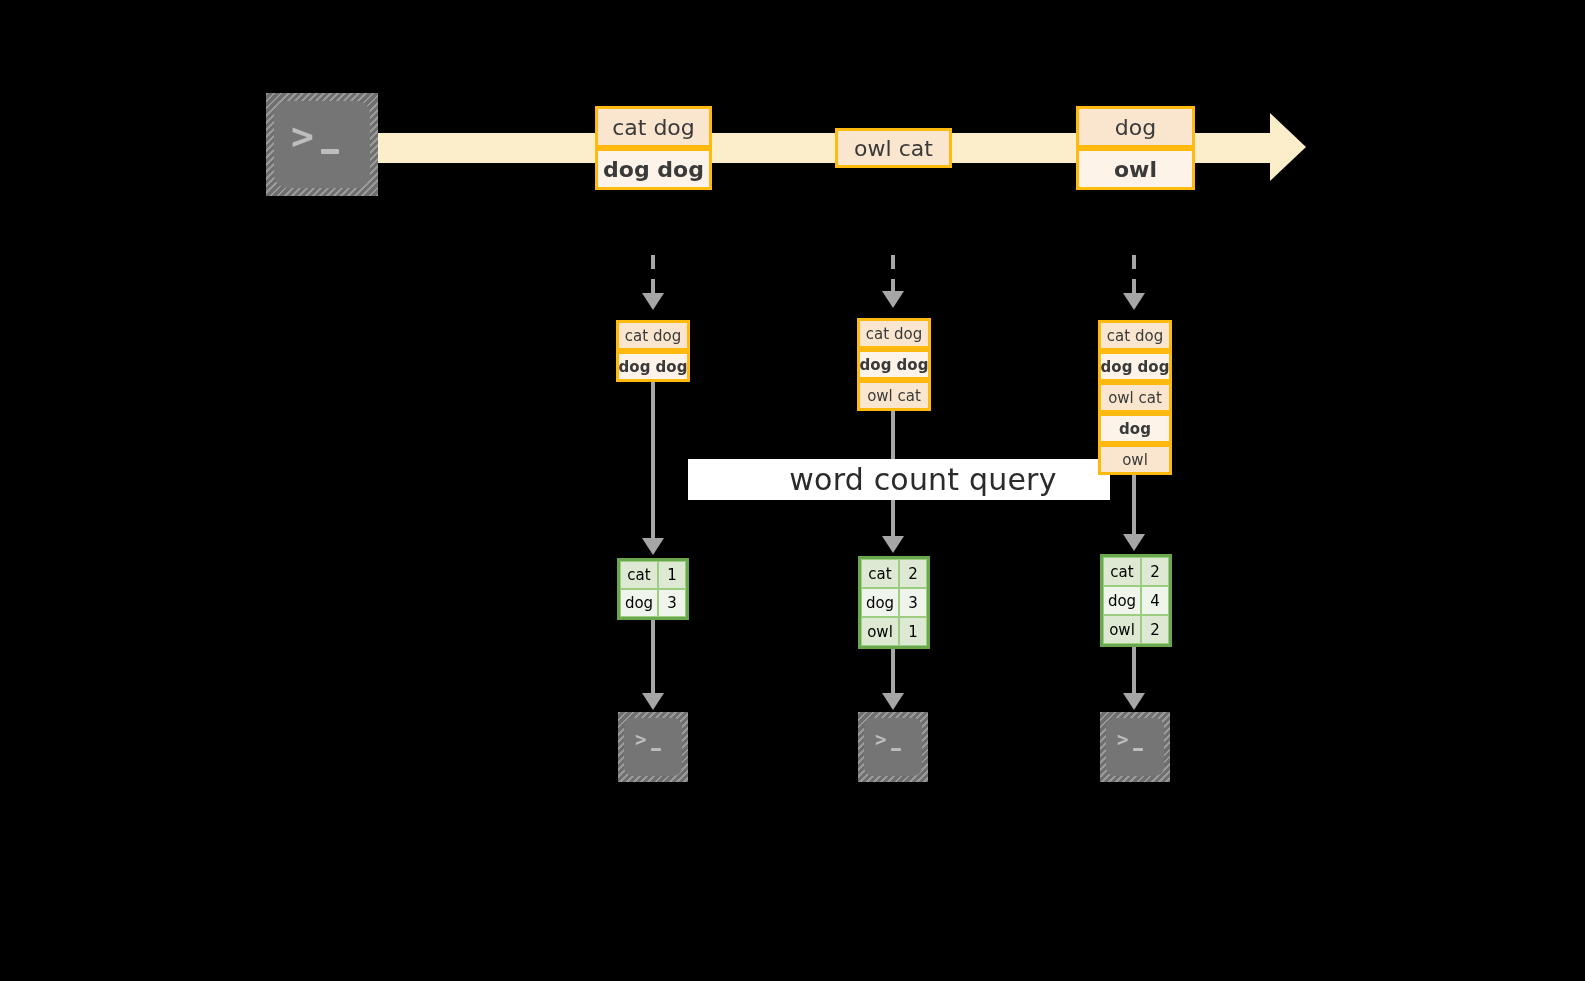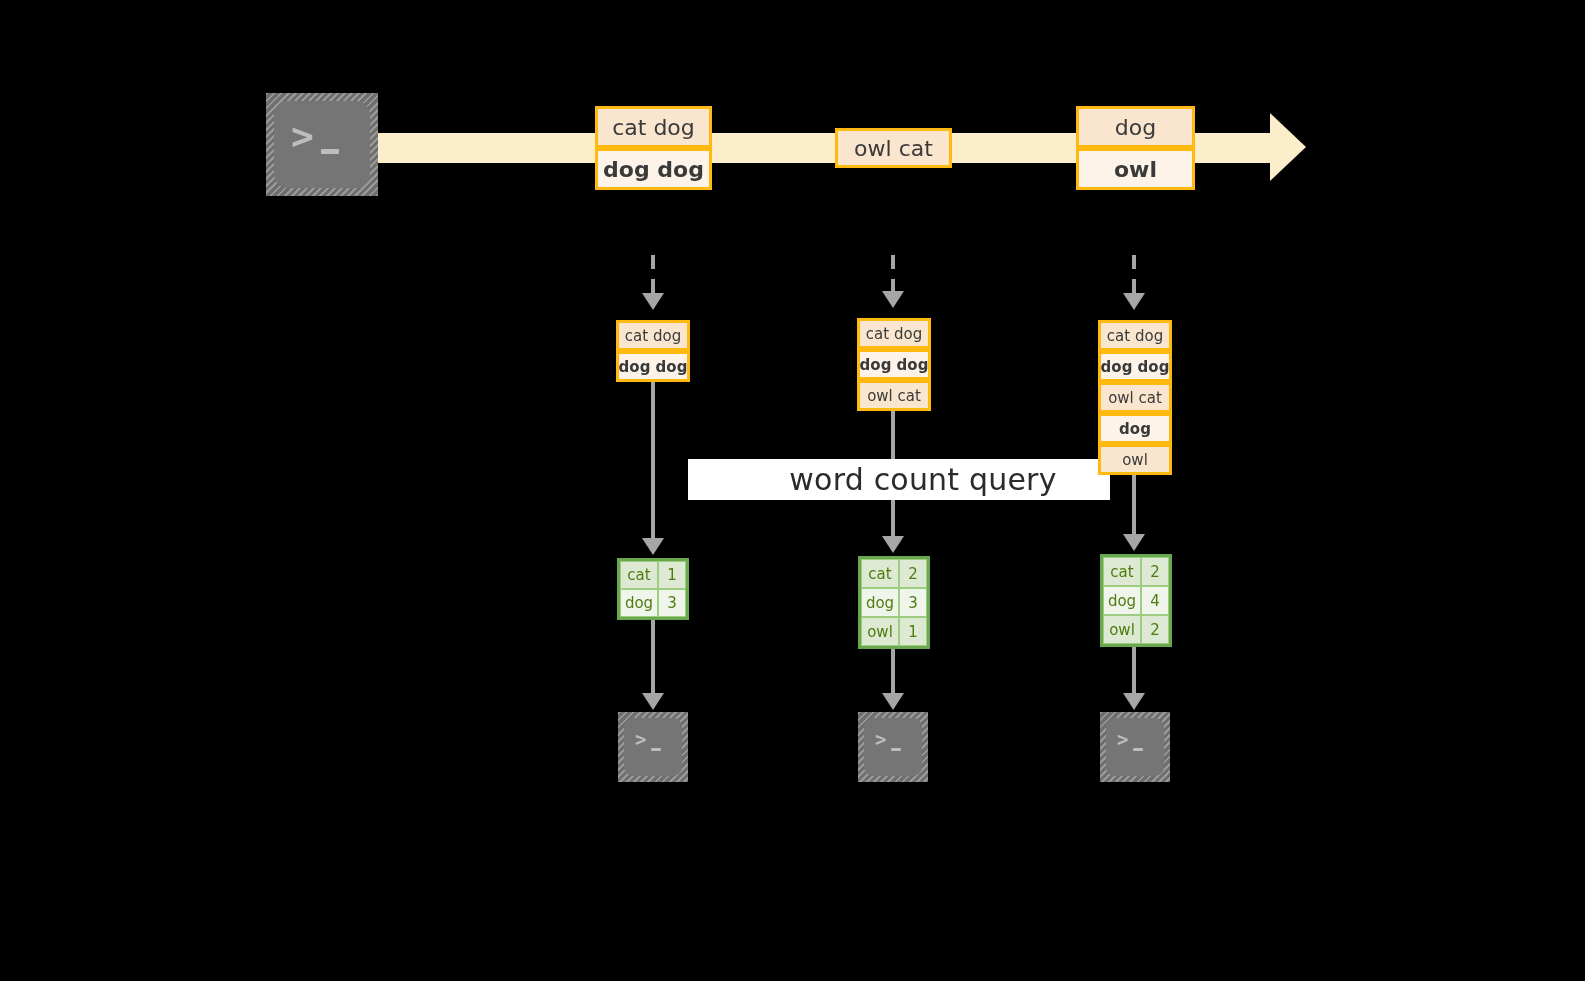--- a/index.html
+++ b/index.html
@@ -71,21 +71,21 @@
     text-align: center;
     white-space: nowrap;
   }
   .obox.alt { background: #fdf3e9; font-weight: bold; }
 
   
   .gtab {
     position: absolute;
     border: 3px solid #6aa84f;
     display: grid;
-    color: #4d7c0f;
+    color: #000000;
   }
   .gtab .gc {
     border: 1px solid #9ccd81;
     background: #dde9d2;
     display: flex; align-items: center; justify-content: center;
     white-space: nowrap;
     font-size: 15px;
   }
   .gtab .gc.alt { background: #f0f5ec; }
 

